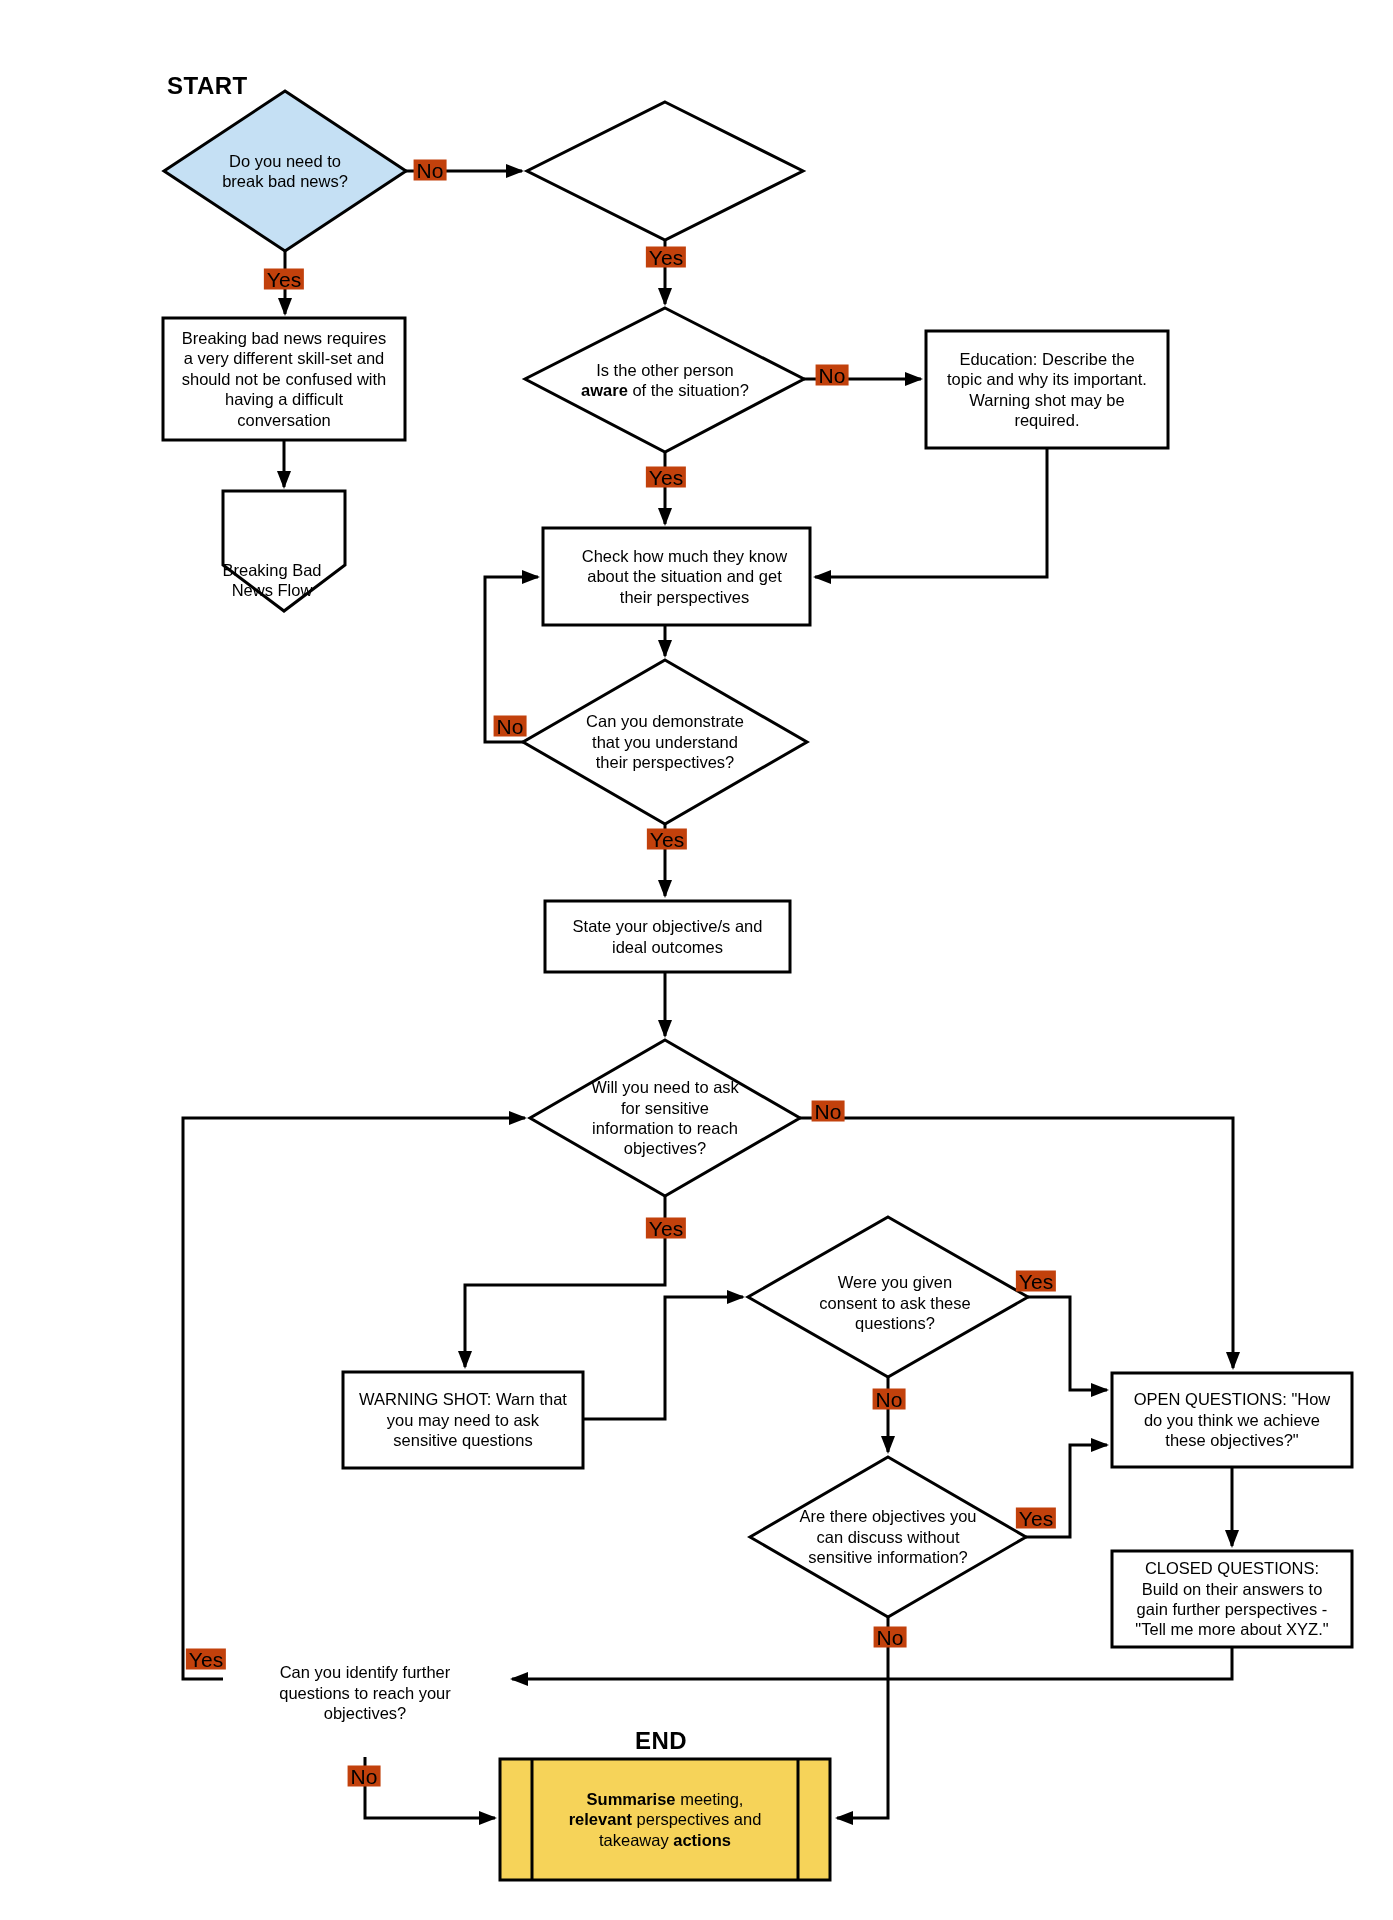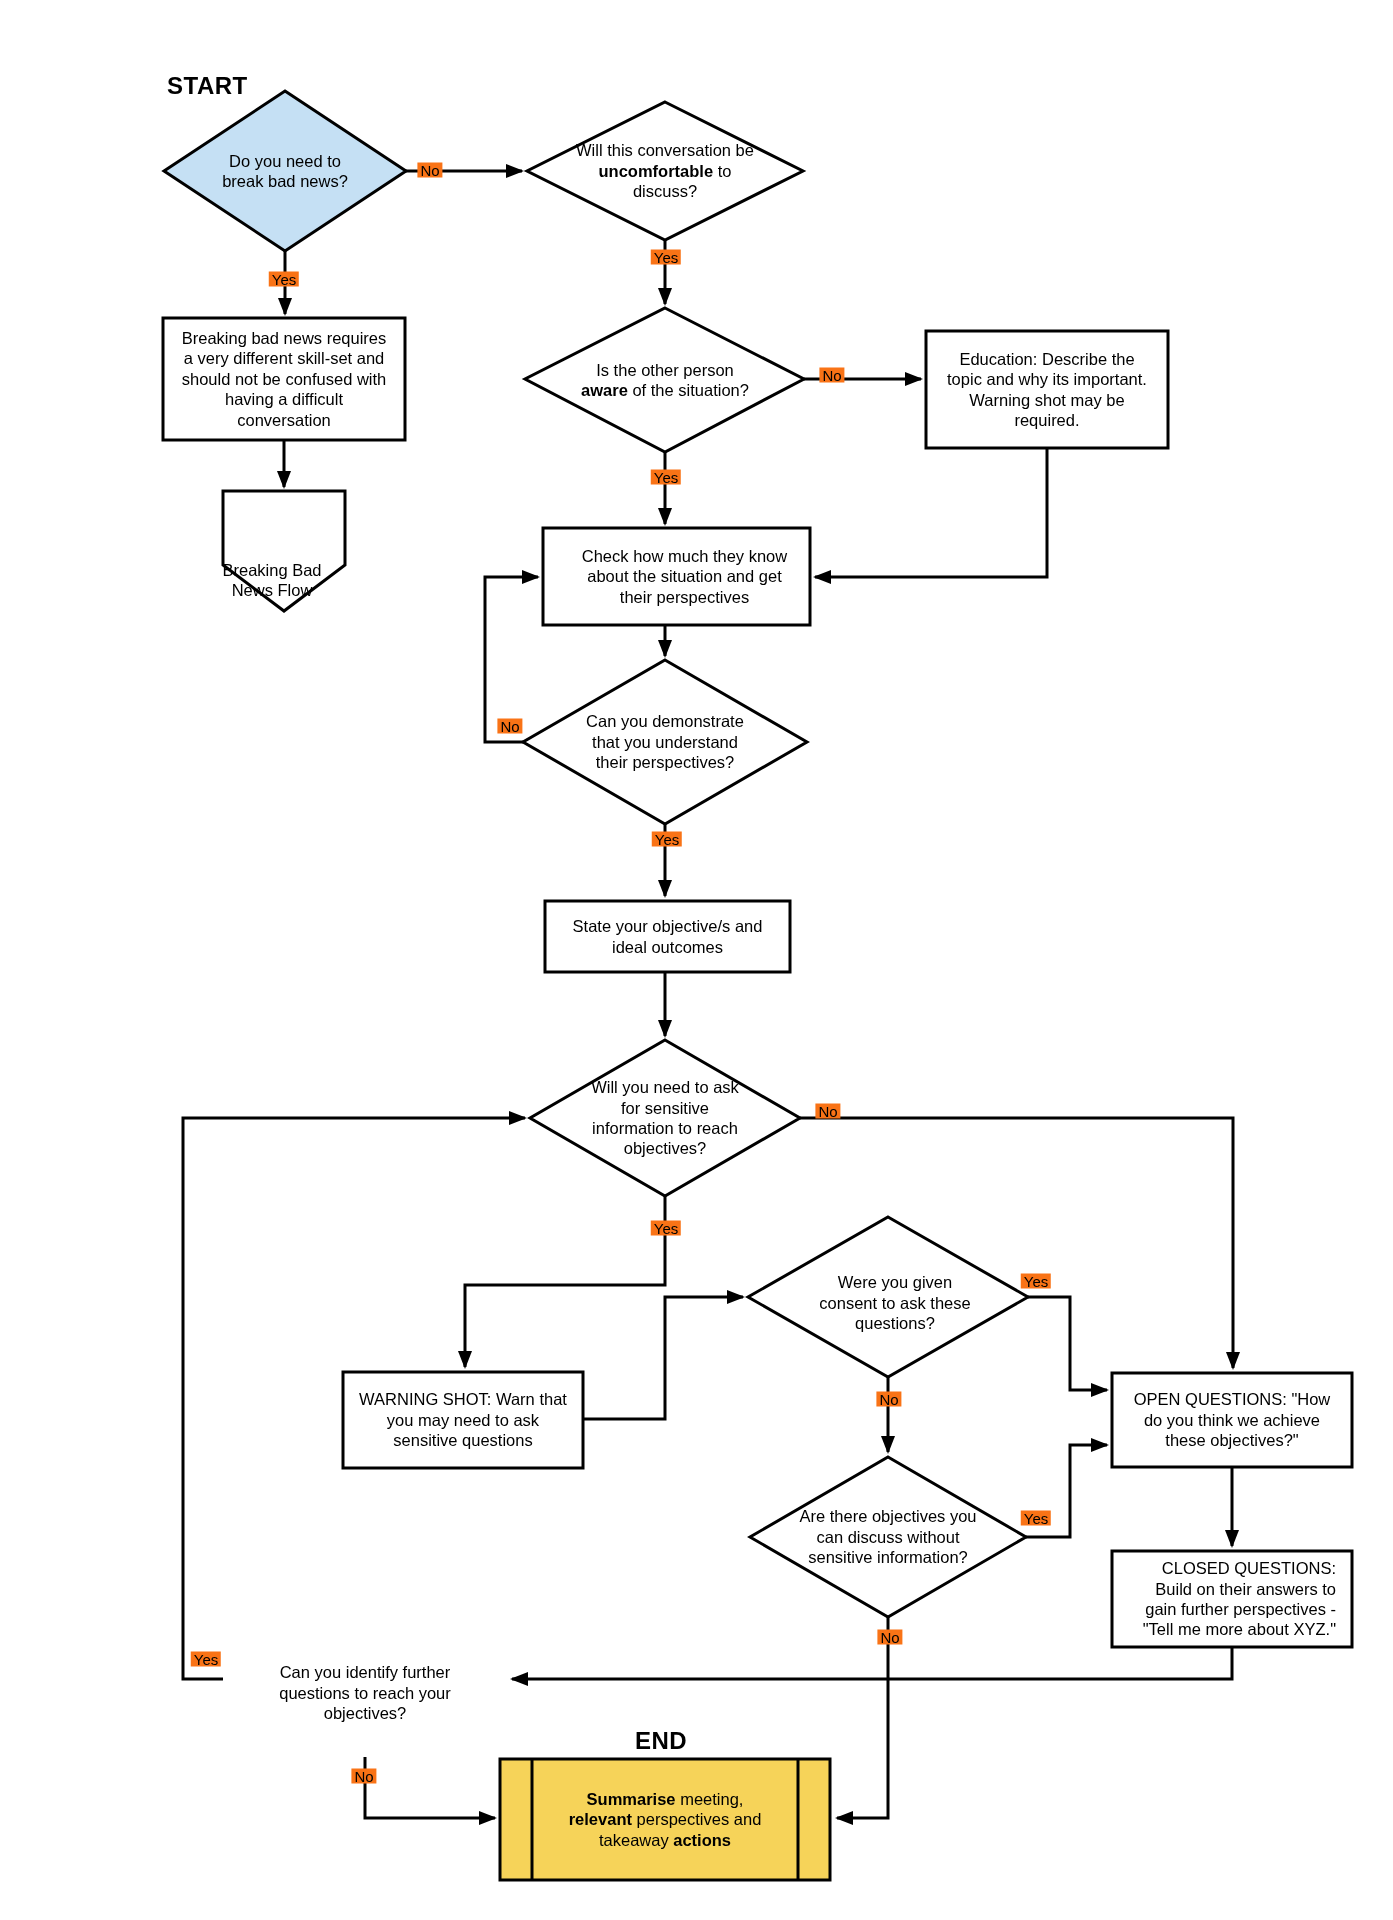--- a/index.html
+++ b/index.html
@@ -9,21 +9,21 @@
     overflow:hidden;
   }
   #wires{position:absolute;left:0;top:0;width:1393px;height:1920px;}
   .nodelabel{
     position:absolute;display:flex;align-items:center;justify-content:center;
     text-align:center;font-size:16.5px;line-height:1.24;
   }
   .nodelabel .inner{display:inline-block;}
   .edge-label{
     position:absolute;transform:translate(-50%,-50%);
-    background:#f97316;padding:0 3px;font-size:15px;line-height:1;
+    background:#c2410c;padding:0 3px;font-size:21px;line-height:1;
     white-space:nowrap;
   }
   .flow-title{
     position:absolute;font-weight:bold;font-size:24px;letter-spacing:.5px;
     white-space:nowrap;
   }
   .center-title{transform:translate(-50%,0);}
   b{font-weight:bold;}
 </style>
 </head>
@@ -87,23 +87,20 @@
     </g>
   </svg>
 
   <div class="flow-title" style="left:167px;top:72px;">START</div>
   <div class="flow-title center-title" style="left:661px;top:1727px;">END</div>
 
   <div class="nodelabel" style="left:210px;top:101px;width:150px;height:140px;">
     <span class="inner">Do you need to break bad news?</span>
   </div>
 
-  <div class="nodelabel" style="left:575px;top:102px;width:180px;height:138px;">
-    <span class="inner"><span>Will this conversation be </span><b>uncomfortable</b><span> to discuss?</span></span>
-  </div>
 
   <div class="nodelabel" style="left:168px;top:322px;width:232px;height:114px;">
     <span class="inner" style="width:214px;">Breaking bad news requires a very different skill-set and should not be confused with having a difficult conversation</span>
   </div>
 
   <div class="nodelabel" style="left:216px;top:491px;width:112px;height:84px;margin-top:47px;">
     <span class="inner">Breaking Bad News Flow</span>
   </div>
 
   <div class="nodelabel" style="left:560px;top:310px;width:210px;height:140px;">
@@ -140,21 +137,21 @@
 
   <div class="nodelabel" style="left:788px;top:1461px;width:200px;height:152px;">
     <span class="inner" style="width:196px;">Are there objectives you can discuss without sensitive information?</span>
   </div>
 
   <div class="nodelabel" style="left:1117px;top:1377px;width:230px;height:86px;">
     <span class="inner" style="width:212px;">OPEN QUESTIONS: "How do you think we achieve these objectives?"</span>
   </div>
 
   <div class="nodelabel" style="left:1117px;top:1555px;width:230px;height:88px;">
-    <span class="inner" style="width:208px;text-align:right;">CLOSED QUESTIONS: Build on their answers to gain further perspectives - "Tell me more about XYZ."</span>
+    <span class="inner" style="width:208px;">CLOSED QUESTIONS: Build on their answers to gain further perspectives - "Tell me more about XYZ."</span>
   </div>
 
   <div class="nodelabel" style="left:255px;top:1603px;width:220px;height:152px;">
     <span class="inner" style="width:202px;margin-top:28px;">Can you identify further questions to reach your objectives?</span>
   </div>
 
   <div class="nodelabel" style="left:540px;top:1763px;width:250px;height:113px;">
     <span class="inner" style="width:212px;"><b>Summarise</b><span> meeting, </span><b>relevant</b><span> perspectives and takeaway </span><b>actions</b></span>
   </div>
 

